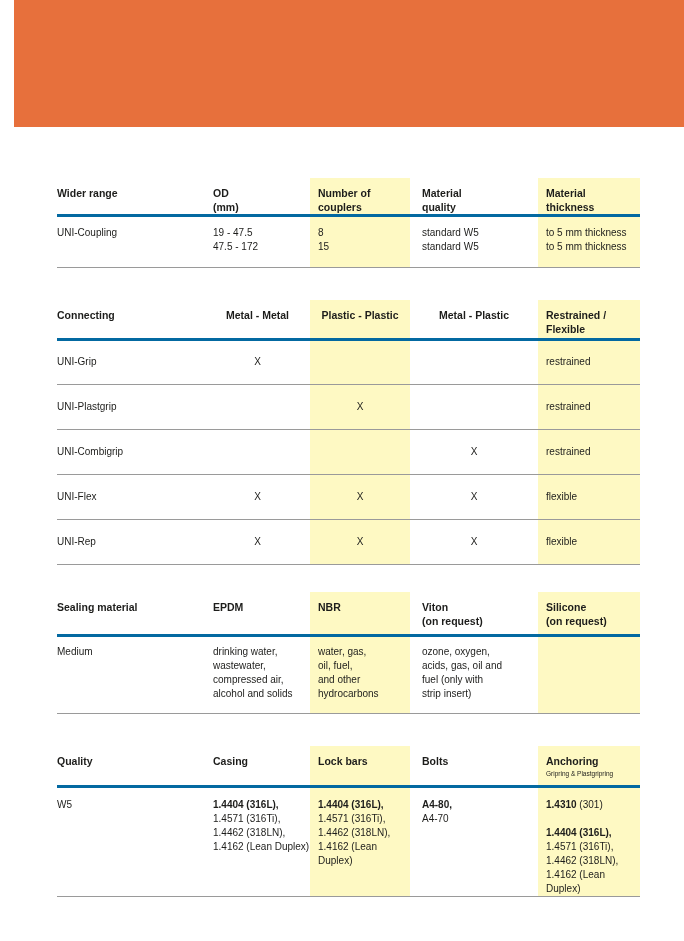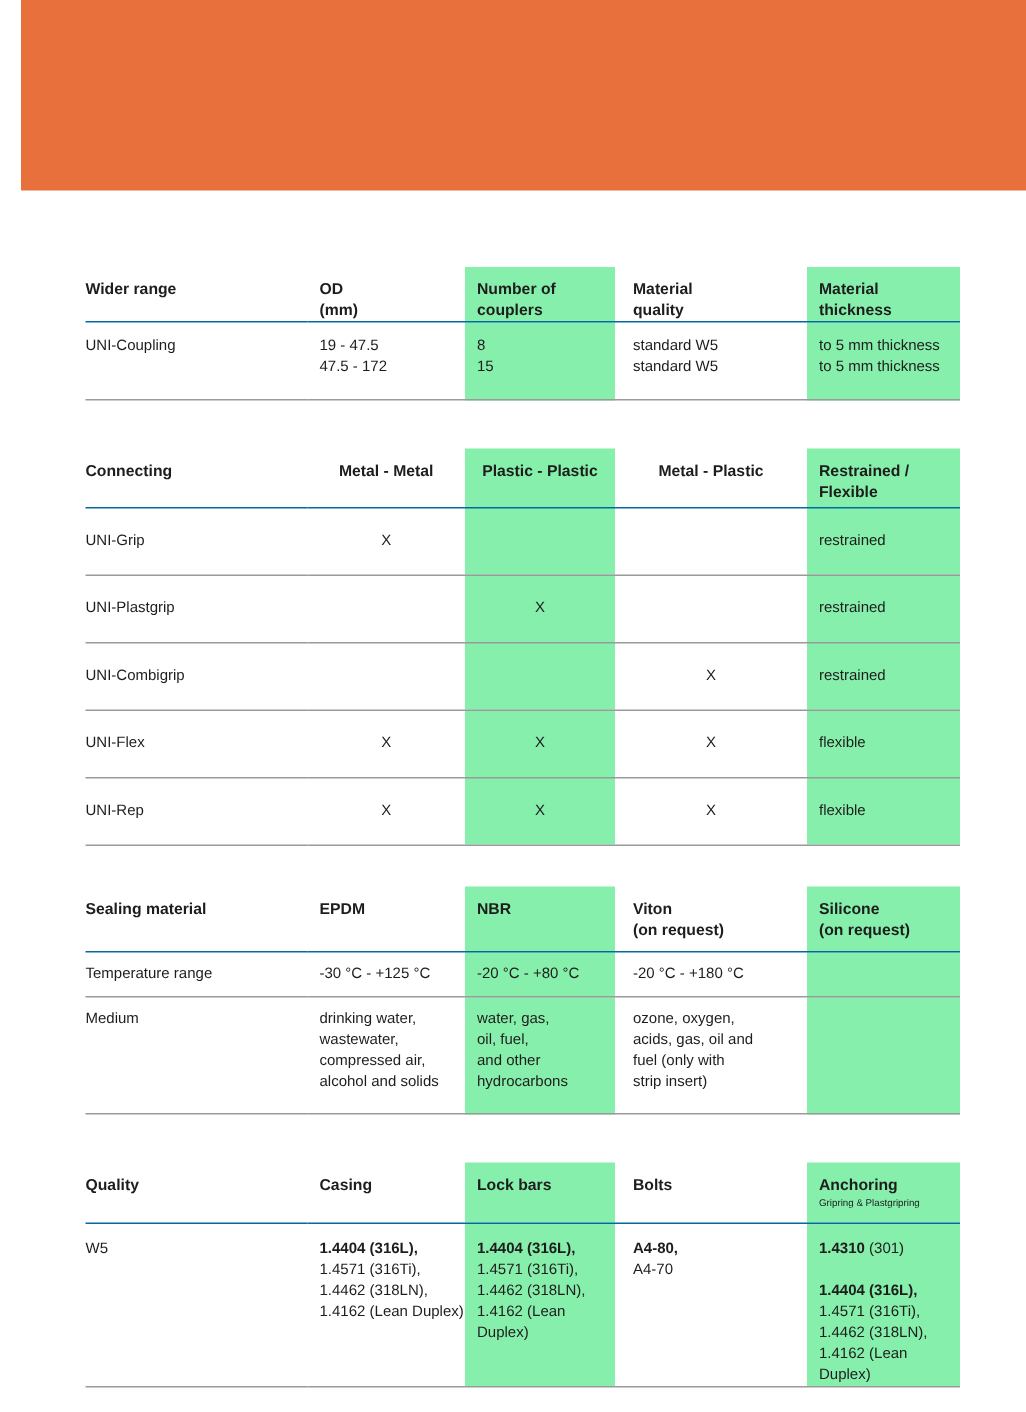--- a/index.html
+++ b/index.html
@@ -15,28 +15,28 @@
     background:#e7703c;
   }
   .content { position:absolute; left:57px; top:178px; width:583px; }
 
   table.tbl { border-collapse:collapse; table-layout:fixed; width:583px; }
   col.c1{width:148px} col.c2{width:105px} col.c3{width:100px} col.c4{width:128px} col.c5{width:102px}
 
   .tbl th {
     font-size:10.5px; font-weight:bold; text-align:left; vertical-align:top;
     line-height:14px; padding-top:8px;
-    border-bottom:1px solid #0369a1;
+    border-bottom:3px solid #0369a1;
   }
   .tbl td {
     font-size:10px; font-weight:normal; text-align:left; vertical-align:top;
     line-height:14px;
     border-bottom:1px solid #9a9a9a;
   }
-  .gray { background:#86efac; }
+  .gray { background:#fef9c3; }
   .lbl { font-weight:bold; }
   .b { font-weight:bold; }
   .sub { font-size:6.5px; font-weight:normal; line-height:9px; margin-top:1px; }
   .gap { height:14px; }
 
   
   .tbl th:first-child, .tbl td:first-child { padding-left:0; }
   .tbl th:nth-child(2), .tbl td:nth-child(2) { padding-left:8px; }
   .tbl th:nth-child(3), .tbl td:nth-child(3) { padding-left:8px; }
   .tbl th:nth-child(4), .tbl td:nth-child(4) { padding-left:12px; }
@@ -216,27 +216,20 @@
           <div>Viton</div>
           <div>(on request)</div>
         </th>
         <th class="gray">
           <div>Silicone</div>
           <div>(on request)</div>
         </th>
       </tr>
     </thead>
     <tbody>
-      <tr class="rt">
-        <td class="lbl">Temperature range</td>
-        <td>-30 °C - +125 °C</td>
-        <td class="gray">-20 °C - +80 °C</td>
-        <td>-20 °C - +180 °C</td>
-        <td class="gray"></td>
-      </tr>
       <tr class="rm">
         <td class="lbl">Medium</td>
         <td>
           <div>drinking water,</div>
           <div>wastewater,</div>
           <div>compressed air,</div>
           <div>alcohol and solids</div>
         </td>
         <td class="gray">
           <div>water, gas,</div>

